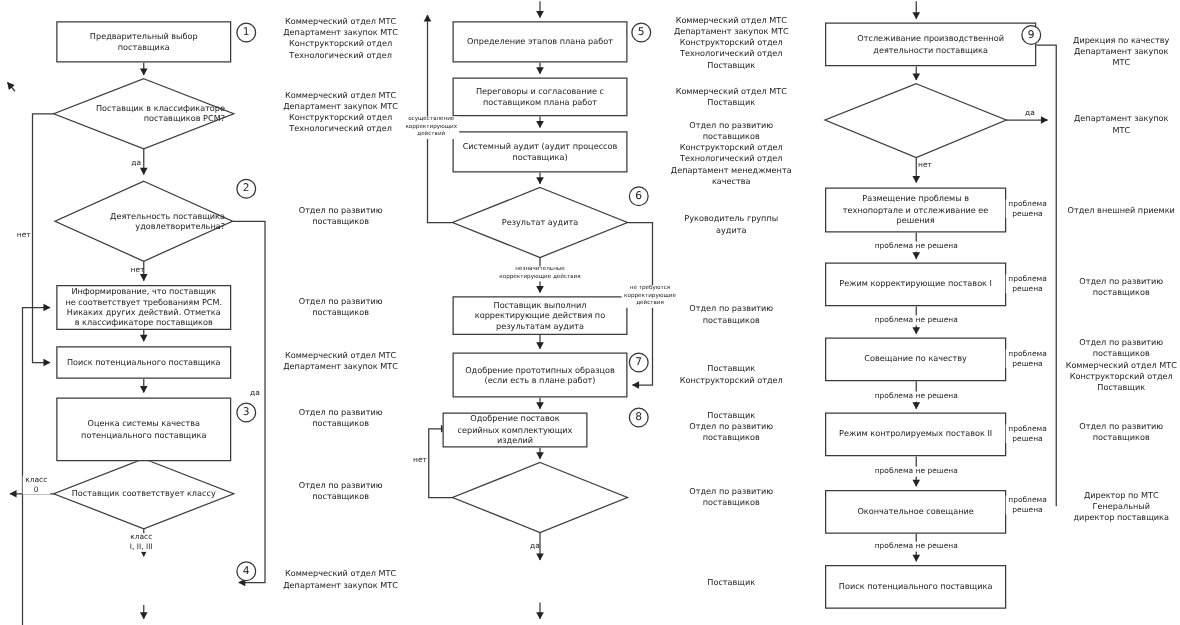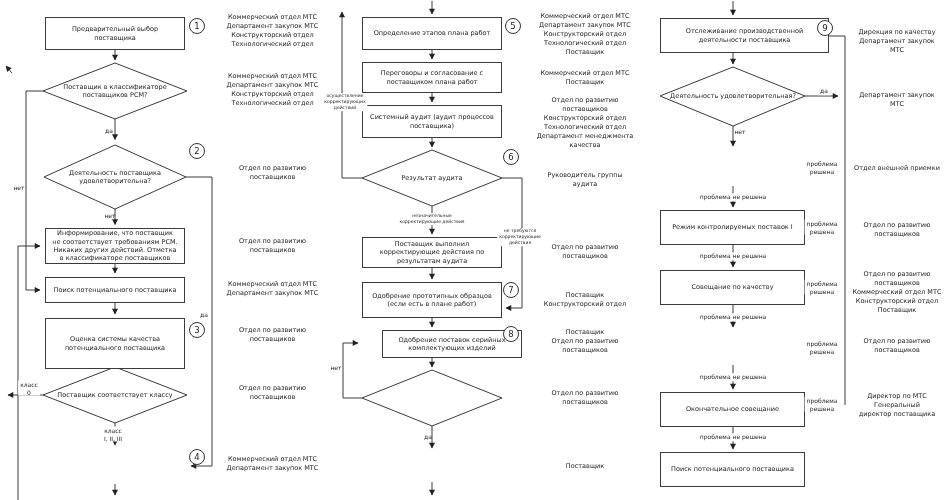--- a/index.html
+++ b/index.html
@@ -3,21 +3,21 @@
 <meta charset="utf-8">
 <style>
   html,body { margin:0; padding:0; background:#fff; }
   .canvas { position:relative; width:944px; height:500px; background:#fff; overflow:hidden;
             font-family:"DejaVu Sans", sans-serif; color:#222; }
   svg.wires { position:absolute; left:0; top:0; width:944px; height:500px; }
   .node { position:absolute; border:1px solid #3a3a3a; background:#fff; box-sizing:border-box;
           display:flex; align-items:center; justify-content:center; text-align:center;
           font-size:6.5px; line-height:1.3; padding:1px 6px; }
   .dtext { position:absolute; display:flex; align-items:center; justify-content:center;
-           text-align:center; font-size:6.5px; line-height:1.25; }
+           text-align:right; font-size:6.5px; line-height:1.25; }
   .ann { position:absolute; text-align:center; font-size:6.5px; line-height:1.4;
          white-space:pre-line; }
   .lbl { position:absolute; transform:translate(-50%,-50%); text-align:center;
          font-size:6px; line-height:1.25; white-space:pre-line; }
   .lbl.bg { background:#fff; padding:0 2px; }
   .lbl.tiny { font-size:4.5px; line-height:1.3; }
   .circ { position:absolute; width:14px; height:14px; border:1px solid #333; border-radius:50%;
           background:#fff; display:flex; align-items:center; justify-content:center;
           font-size:8.5px; }
 </style>
@@ -130,21 +130,21 @@
 0</div>
   <div class="lbl bg" style="left:113px;top:434px">класс
 I, II, III</div>
 
   <div class="node" style="left:362px;top:17px;width:140px;height:33px">Определение этапов плана работ</div>
   <div class="node" style="left:362px;top:62px;width:140px;height:31px">Переговоры и согласование с поставщиком плана работ</div>
   <div class="node" style="left:362px;top:105px;width:140px;height:33px">Системный аудит (аудит процессов поставщика)</div>
   <div class="dtext" style="left:367px;top:158px;width:130px;height:40px">Результат аудита</div>
   <div class="node" style="left:362px;top:237px;width:140px;height:31px">Поставщик выполнил корректирующие действия по результатам аудита</div>
   <div class="node" style="left:362px;top:282px;width:140px;height:36px">Одобрение прототипных образцов (если есть в плане работ)</div>
-  <div class="node" style="left:382px;top:330px;width:140px;height:28px">Одобрение поставок серийных комплектующих изделий</div>
+  <div class="node" style="left:354px;top:330px;width:116px;height:28px">Одобрение поставок серийных комплектующих изделий</div>
 
   <div class="circ" style="left:505px;top:18px">5</div>
   <div class="circ" style="left:503px;top:149px">6</div>
   <div class="circ" style="left:503px;top:282px">7</div>
   <div class="circ" style="left:503px;top:326px">8</div>
 
   <div class="ann" style="left:535px;top:12px;width:100px">Коммерческий отдел МТС
 Департамент закупок МТС
 Конструкторский отдел
 Технологический отдел
@@ -174,23 +174,24 @@
   <div class="lbl tiny bg" style="left:520px;top:237px">не требуются
 корректирующие
 действия</div>
   <div class="lbl tiny bg" style="left:345px;top:102px">осуществление
 корректирующих
 действий</div>
   <div class="lbl" style="left:336px;top:368px">нет</div>
   <div class="lbl" style="left:428px;top:437px">да</div>
 
   <div class="node" style="left:660px;top:18px;width:169px;height:35px">Отслеживание производственной деятельности поставщика</div>
-  <div class="dtext" style="left:663px;top:78px;width:140px;height:36px">Деятельность удовлетворительная?</div>
-  <div class="node" style="left:660px;top:210px;width:145px;height:35px">Режим контролируемых поставок I</div>
+  <div class="node" style="left:660px;top:150px;width:145px;height:36px">Размещение проблемы в технопортале и отслеживание ее решения</div>
+  <div class="node" style="left:660px;top:210px;width:145px;height:35px">Режим корректирующие поставок I</div>
   <div class="node" style="left:660px;top:270px;width:145px;height:35px">Совещание по качеству</div>
+  <div class="node" style="left:660px;top:330px;width:145px;height:35px">Режим контролируемых поставок II</div>
   <div class="node" style="left:660px;top:392px;width:145px;height:35px">Окончательное совещание</div>
   <div class="node" style="left:660px;top:452px;width:145px;height:35px">Поиск потенциального поставщика</div>
 
   <div class="circ" style="left:817px;top:20px">9</div>
 
   <div class="ann" style="left:852px;top:28px;width:90px">Дирекция по качеству
 Департамент закупок МТС</div>
   <div class="ann" style="left:852px;top:91px;width:90px">Департамент закупок МТС</div>
   <div class="ann" style="left:852px;top:164px;width:90px">Отдел внешней приемки</div>
   <div class="ann" style="left:852px;top:221px;width:90px">Отдел по развитию

